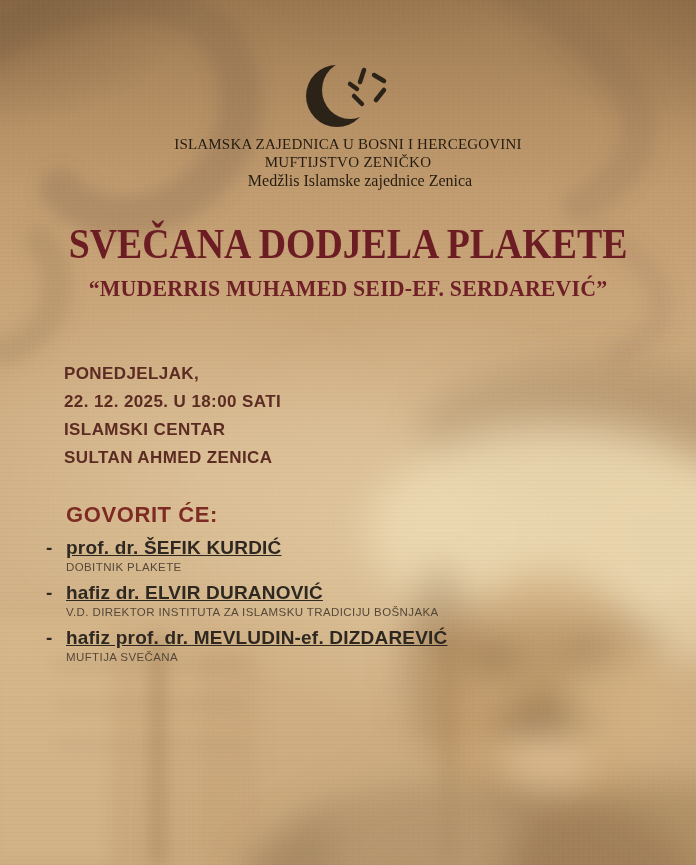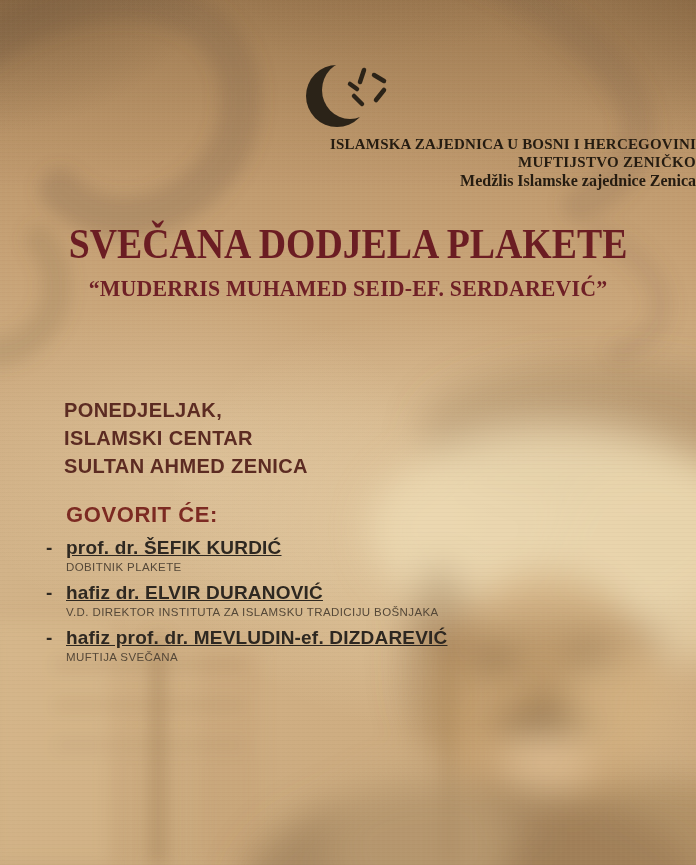--- a/index.html
+++ b/index.html
@@ -15,32 +15,32 @@
   .vignette{position:absolute;inset:0;pointer-events:none;background:
       radial-gradient(ellipse 420px 300px at -5% -5%, rgba(70,48,28,.38), transparent 60%),
       radial-gradient(ellipse 420px 320px at 105% -5%, rgba(80,55,32,.30), transparent 60%),
       radial-gradient(ellipse 520px 260px at 50% -12%, rgba(90,62,38,.22), transparent 62%),
       linear-gradient(180deg, rgba(101,72,44,.15) 0%, transparent 22%);}
   .texture{position:absolute;inset:0;pointer-events:none;opacity:.6;background:
       repeating-linear-gradient(0deg, rgba(60,40,20,.035) 0 1px, rgba(255,255,255,.02) 1px 2px, transparent 2px 4px),
       repeating-linear-gradient(90deg, rgba(255,255,255,.018) 0 2px, transparent 2px 5px);}
   .content{position:absolute;inset:0;}
   .logo{position:absolute;left:300px;top:62px;}
-  .org{position:absolute;top:136px;left:0;width:100%;text-align:right;
-       font-family:"Liberation Serif",serif;font-weight:bold;color:#251c11;}
+  .org{position:absolute;top:136px;left:0;width:100%;text-align:center;
+       font-family:"Liberation Serif",serif;font-weight:normal;color:#251c11;}
   .org-line1{font-size:15px;letter-spacing:.2px;}
   .org-line2{font-size:15px;margin-top:1px;letter-spacing:.3px;}
   .org-line3{font-size:16px;margin-top:1px;margin-left:24px;}
   .title{position:absolute;top:220px;left:0;width:100%;text-align:center;
        font-family:"Liberation Serif",serif;font-weight:bold;font-size:42px;
        color:#6b1d23;transform:scaleX(.90);letter-spacing:0;}
   .subtitle{position:absolute;top:276px;left:0;width:100%;text-align:center;
        font-family:"Liberation Serif",serif;font-weight:bold;font-size:23px;
        color:#6f2026;transform:scaleX(.95);letter-spacing:.2px;}
-  .event{position:absolute;left:64px;top:396px;font-weight:bold;font-size:20px;
+  .event{position:absolute;left:64px;top:360px;font-weight:bold;font-size:17px;
        line-height:28px;color:#5c2b22;letter-spacing:.4px;}
   .speakers{position:absolute;left:46px;top:502px;}
   .speakers-heading{margin-left:20px;font-weight:bold;font-size:22px;color:#7c2a22;letter-spacing:.6px;}
   .speaker{margin-top:9px;}
   .speaker-line{display:flex;align-items:baseline;}
   .speaker-bullet{width:20px;font-weight:bold;font-size:19px;color:#2e2821;}
   .speaker-name{font-weight:bold;font-size:19px;color:#2e2821;letter-spacing:.2px;white-space:nowrap;text-decoration:underline;}
   .speaker-role{margin-left:20px;margin-top:2px;font-size:11.5px;color:#554838;letter-spacing:.4px;white-space:nowrap;}
 </style>
 </head>
@@ -120,20 +120,21 @@
       <div class="org-line1">ISLAMSKA ZAJEDNICA U BOSNI I HERCEGOVINI</div>
       <div class="org-line2">MUFTIJSTVO ZENIČKO</div>
       <div class="org-line3">Medžlis Islamske zajednice Zenica</div>
     </div>
 
     <div class="title">SVEČANA DODJELA PLAKETE</div>
     <div class="subtitle">“MUDERRIS MUHAMED SEID-EF. SERDAREVIĆ”</div>
 
     <div class="event">
       <div>PONEDJELJAK,</div>
+      <div>22. 12. 2025. U 18:00 SATI</div>
       <div>ISLAMSKI CENTAR</div>
       <div>SULTAN AHMED ZENICA</div>
     </div>
 
     <div class="speakers">
       <div class="speakers-heading">GOVORIT ĆE:</div>
 
       <div class="speaker">
         <div class="speaker-line">
           <span class="speaker-bullet">-</span>

